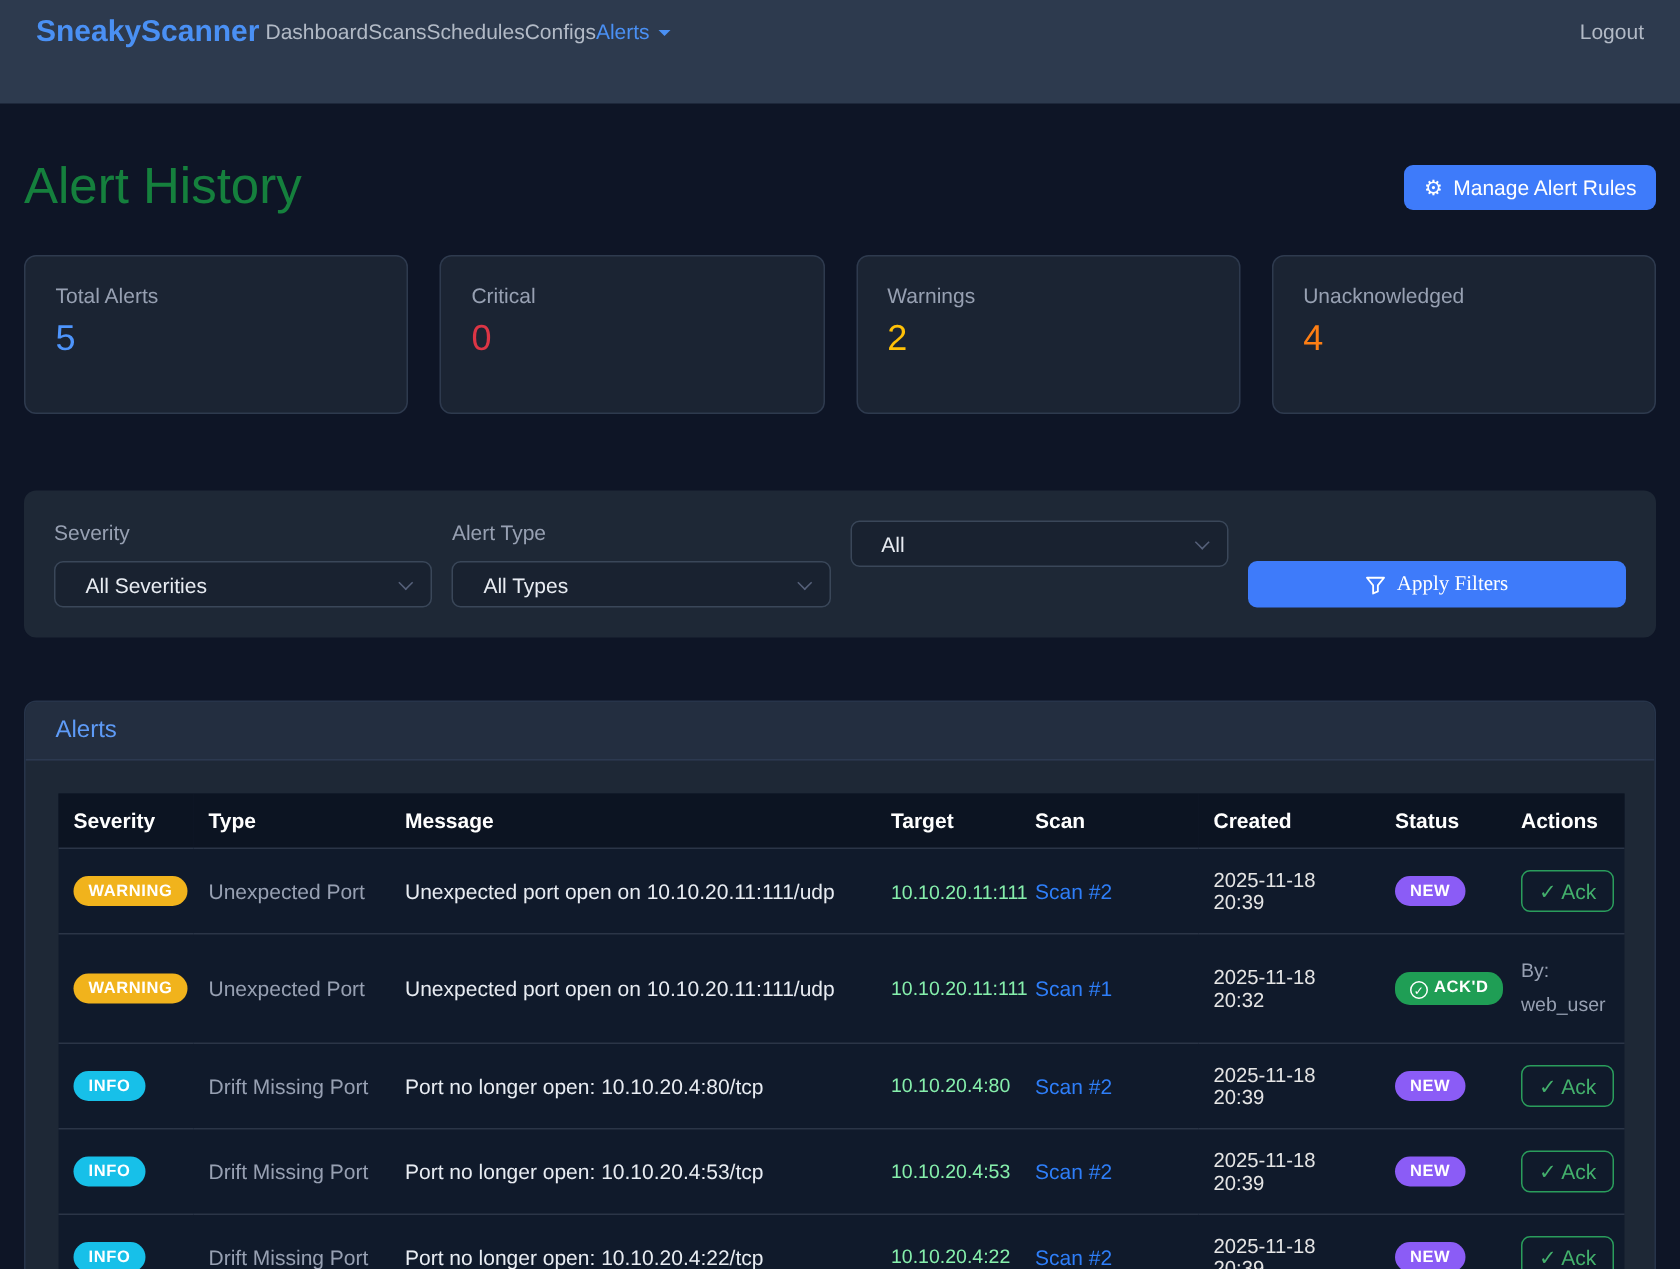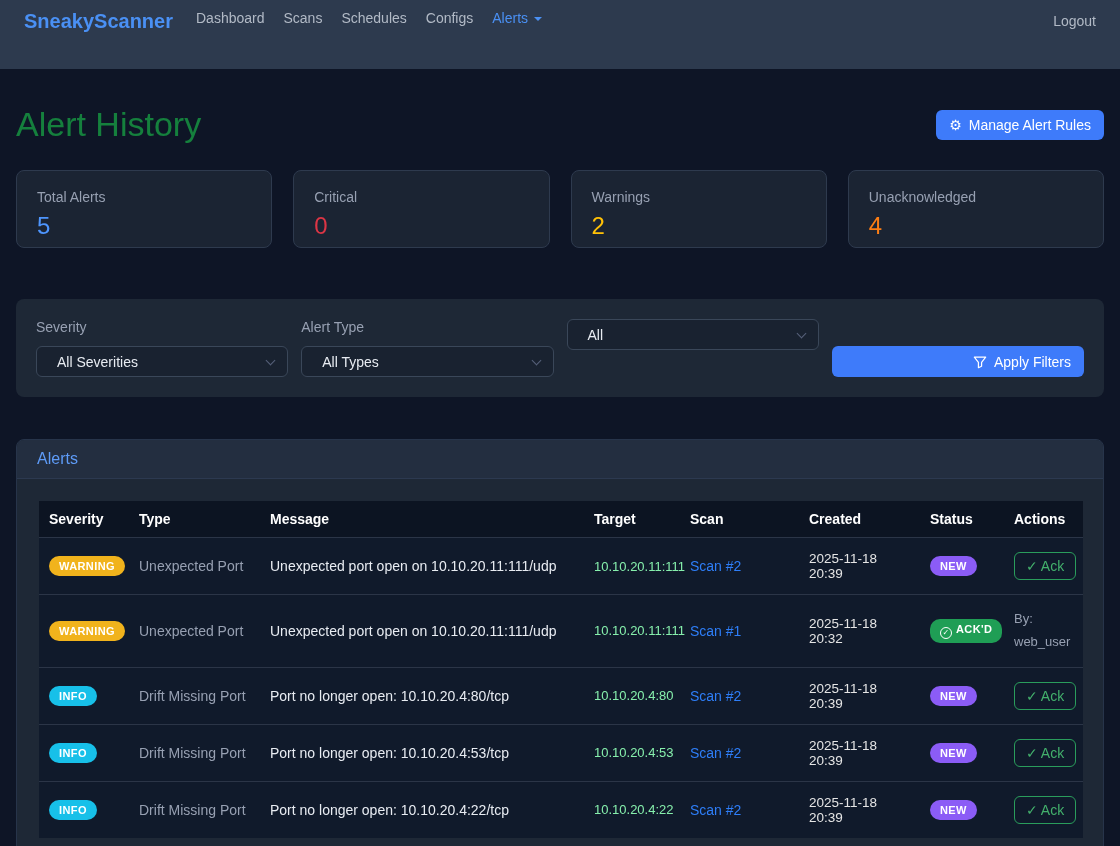--- a/index.html
+++ b/index.html
@@ -13,21 +13,21 @@
   }
 
   
   .navbar {
     background: #2d3a4e;
     height: 69px;
     padding: 0 24px 27px 24px;
     display: flex;
     align-items: center;
   }
-  .nav-left { display: flex; gap: 19px; }
+  .nav-left { display: flex; align-items: center; }
   .brand { font-size: 20px; font-weight: bold; color: #4a90f4; margin-right: 4px; cursor: pointer; }
   .nav-link { font-size: 14px; color: #b2bac6; cursor: pointer; }
   .nav-link.active { color: #4a90f4; }
   .caret {
     display: inline-block; margin-left: 6px;
     border-left: 4px solid transparent; border-right: 4px solid transparent;
     border-top: 4px solid currentColor; vertical-align: middle;
   }
   .logout { margin-left: auto; font-size: 14px; color: #b2bac6; cursor: pointer; text-align: center; }
 
@@ -44,21 +44,21 @@
     background: #3e7bfa; color: #ffffff; border: none; border-radius: 6px;
     font-size: 14px; font-family: inherit; padding: 7px 13px;
     display: inline-flex; align-items: center; gap: 7px; cursor: pointer;
   }
   .gear-glyph { font-size: 14px; line-height: 1; }
 
   
   .stats-row { display: grid; grid-template-columns: repeat(4, 1fr); gap: 21px; }
   .stat-card {
     background: #1b2433; border: 1px solid #2e3a4e; border-radius: 8px;
-    height: 78px; padding: 18px 20px;
+    height: 106px; padding: 18px 20px;
   }
   .stat-label { font-size: 14px; color: #97a0b2; margin-bottom: 7px; }
   .stat-value { font-size: 24px; }
 
   
   .filters-card {
     background: #1e2836; border-radius: 8px; margin-top: 51px;
     padding: 20px; display: grid;
     grid-template-columns: 1fr 1fr 1fr 1fr; gap: 13px;
   }
@@ -68,21 +68,21 @@
     height: 31px; display: flex; align-items: center; padding: 0 20px;
     color: #e8ecf2; font-size: 14px; position: relative; cursor: pointer;
   }
   .chevron {
     position: absolute; right: 13px; top: 10px; width: 7px; height: 7px;
     border-right: 1.5px solid #56617a; border-bottom: 1.5px solid #56617a;
     transform: rotate(45deg);
   }
   .apply-wrap { display: flex; flex-direction: column; justify-content: flex-end; }
   .apply-btn {
-    height: 31px; width: 100%; justify-content: flex-end;
+    height: 31px; width: 100%; justify-content: center; font-family: Liberation Serif, serif;
   }
 
   
   .alerts-card {
     background: #1e2836; border: 1px solid #27344a; border-radius: 8px;
     margin-top: 42px; overflow: hidden;
   }
   .card-header {
     background: #232e40; border-bottom: 1px solid #2c3950;
     padding: 10px 20px; font-size: 16px; color: #5e9bf7;

